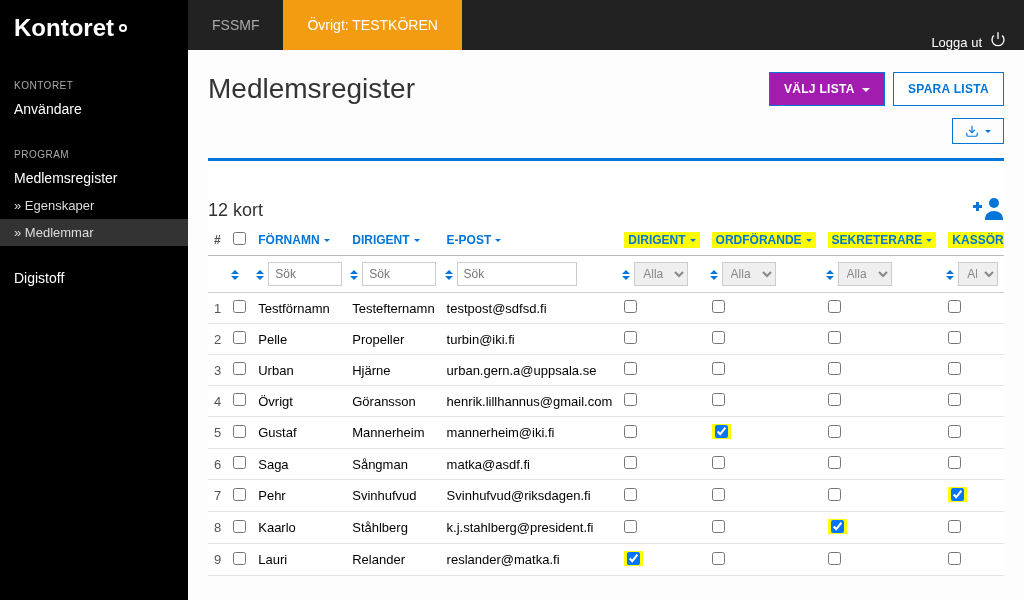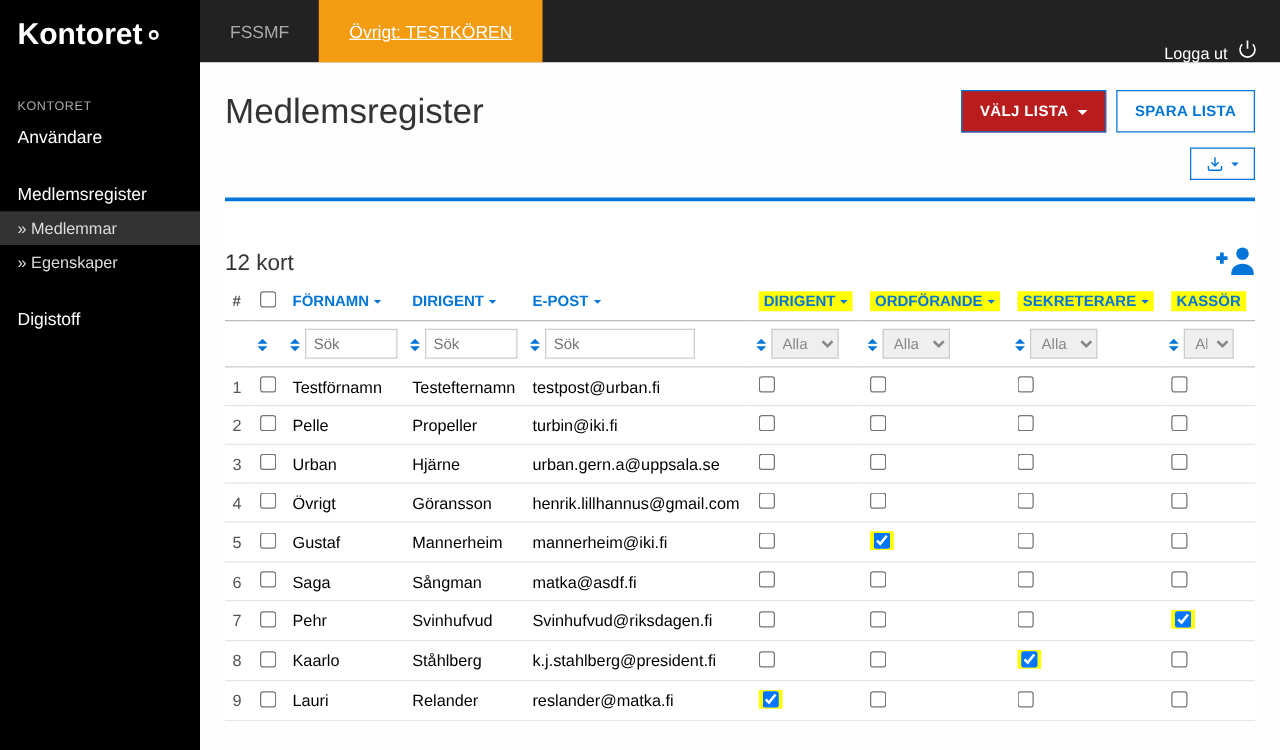--- a/index.html
+++ b/index.html
@@ -9,21 +9,21 @@
   font-family: Arial, Helvetica, sans-serif;
 }
 body {
   display: flex;
   width: 1024px;
   height: 600px;
   overflow: hidden;
   background: #f0f0f0;
 }
 .sidebar {
-  width: 160px;
+  width: 188px;
   background: #000;
   color: #fff;
   flex-shrink: 0;
   padding-top: 14px;
 }
 .brand {
   font-size: 24px;
   font-weight: bold;
   padding: 0 14px 30px 14px;
   display: flex;
@@ -91,21 +91,20 @@
   padding: 0 24px;
   display: flex;
   align-items: center;
   font-size: 14px;
   color: #aaa;
   cursor: pointer;
 }
 .topbar-tab.active {
   background: #f39c12;
   color: #fff;
-  text-decoration: underline;
 }
 .topbar-spacer {
   flex: 1;
 }
 .topbar-logout {
   display: flex;
   align-items: flex-end;
   padding: 0 18px;
   color: #fff;
   font-size: 13px;
@@ -136,21 +135,21 @@
   background: #fff;
   color: #0275d8;
   padding: 9px 14px;
   font-size: 12px;
   font-weight: bold;
   margin-left: 8px;
   cursor: pointer;
   letter-spacing: 0.3px;
 }
 .btn.primary {
-  background: #b91c1c;
+  background: #a21caf;
   color: #fff;
 }
 .caret-down {
   display: inline-block;
   width: 0;
   height: 0;
   border-left: 4px solid transparent;
   border-right: 4px solid transparent;
   vertical-align: middle;
   margin-left: 4px;
@@ -284,23 +283,24 @@
 <aside class="sidebar">
   <div class="brand">
     <span>Kontoret</span>
     <span class="brand-dot"></span>
   </div>
 
   <div class="nav-group-label">KONTORET</div>
   <div class="nav-item">Användare</div>
   <div class="nav-group-spacer"></div>
 
+  <div class="nav-group-label">PROGRAM</div>
   <div class="nav-item">Medlemsregister</div>
+  <div class="nav-subitem">» Egenskaper</div>
   <div class="nav-subitem active">» Medlemmar</div>
-  <div class="nav-subitem">» Egenskaper</div>
   <div class="nav-group-spacer"></div>
 
   <div class="nav-item">Digistoff</div>
 </aside>
 
 <div class="main">
 
   <div class="topbar">
     <div class="topbar-tab">FSSMF</div>
     <div class="topbar-tab active">Övrigt: TESTKÖREN</div>
@@ -375,21 +375,21 @@
               <td><span class="sort-icon"></span><select class="filter-select"><option>Alla</option></select></td>
               <td><span class="sort-icon"></span><select class="filter-select" style="width:40px"><option>Alla</option></select></td>
             </tr>
           </thead>
           <tbody id="rows">
               <tr>
                 <td class="num">1</td>
                 <td><input type="checkbox" style=""></td>
                 <td>Testförnamn</td>
                 <td>Testefternamn</td>
-                <td>testpost@urban.fi</td>
+                <td>testpost@sdfsd.fi</td>
                 <td><input type="checkbox" style=""></td>
                 <td><input type="checkbox" style=""></td>
                 <td><input type="checkbox" style=""></td>
                 <td><input type="checkbox" style=""></td>
               </tr>
               <tr>
                 <td class="num">2</td>
                 <td><input type="checkbox" style=""></td>
                 <td>Pelle</td>
                 <td>Propeller</td>

